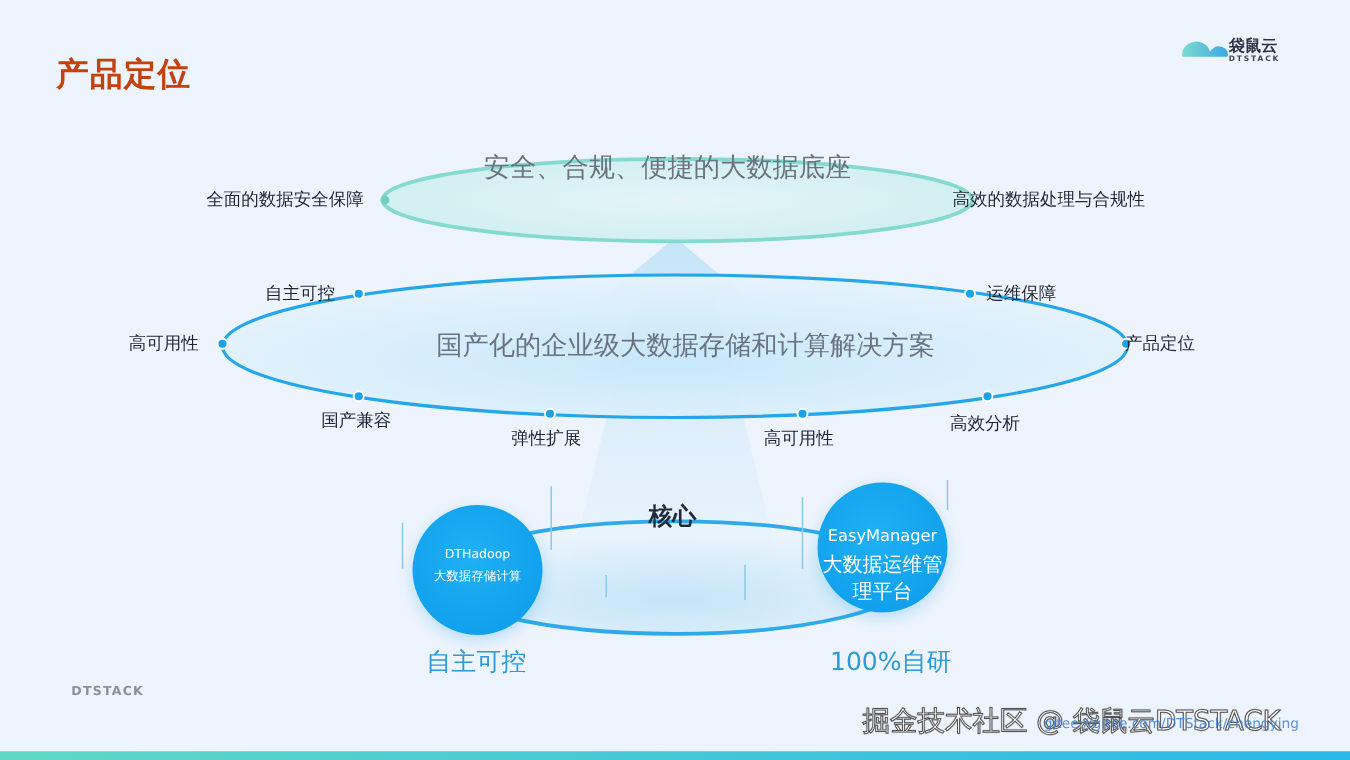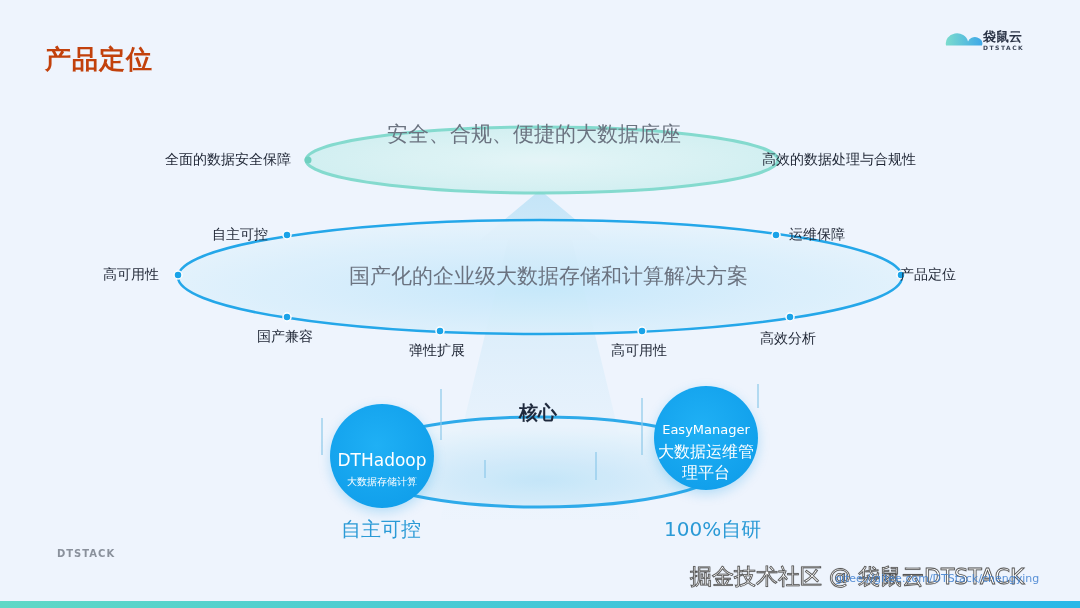--- a/index.html
+++ b/index.html
@@ -26,21 +26,21 @@
   .mid-title { position:absolute; left:349px; top:262px; font-size:21px; color:#6b7380; font-family:"DejaVu Serif", serif; }
 
   .core { position:absolute; left:519px; top:400px; font-size:19px; font-weight:bold; color:#1f2a3d;text-align:center; }
 
   .circle {
     position:absolute; width:104px; height:104px; border-radius:50%;
     background: radial-gradient(circle at 45% 40%, #1fb0f5, #0c9ae8);
     color:#fff; text-align:center;
     box-shadow: 0 4px 12px rgba(12,154,232,0.25);
   }
-  .circle .name { font-size:17px; margin-top:46px; font-family:"DejaVu Sans", sans-serif; }
+  .circle .name { font-size:10px; margin-top:34px; font-family:"DejaVu Sans", sans-serif; }
   .circle .desc { font-size:10px; margin-top:5px; }
   .c1 { left:330px; top:404px; }
   .c2 { left:654px; top:386px; }
   .c2 .name { font-size:13px; margin-top:36px; }
   .c2 .desc { font-size:16px; }
 
   .bottom-cap { position:absolute; font-size:20px; color:#2b9ad6; }
   .cap1 { left:341px; top:516px; }
   .cap2 { left:664px; top:516px; }
 

